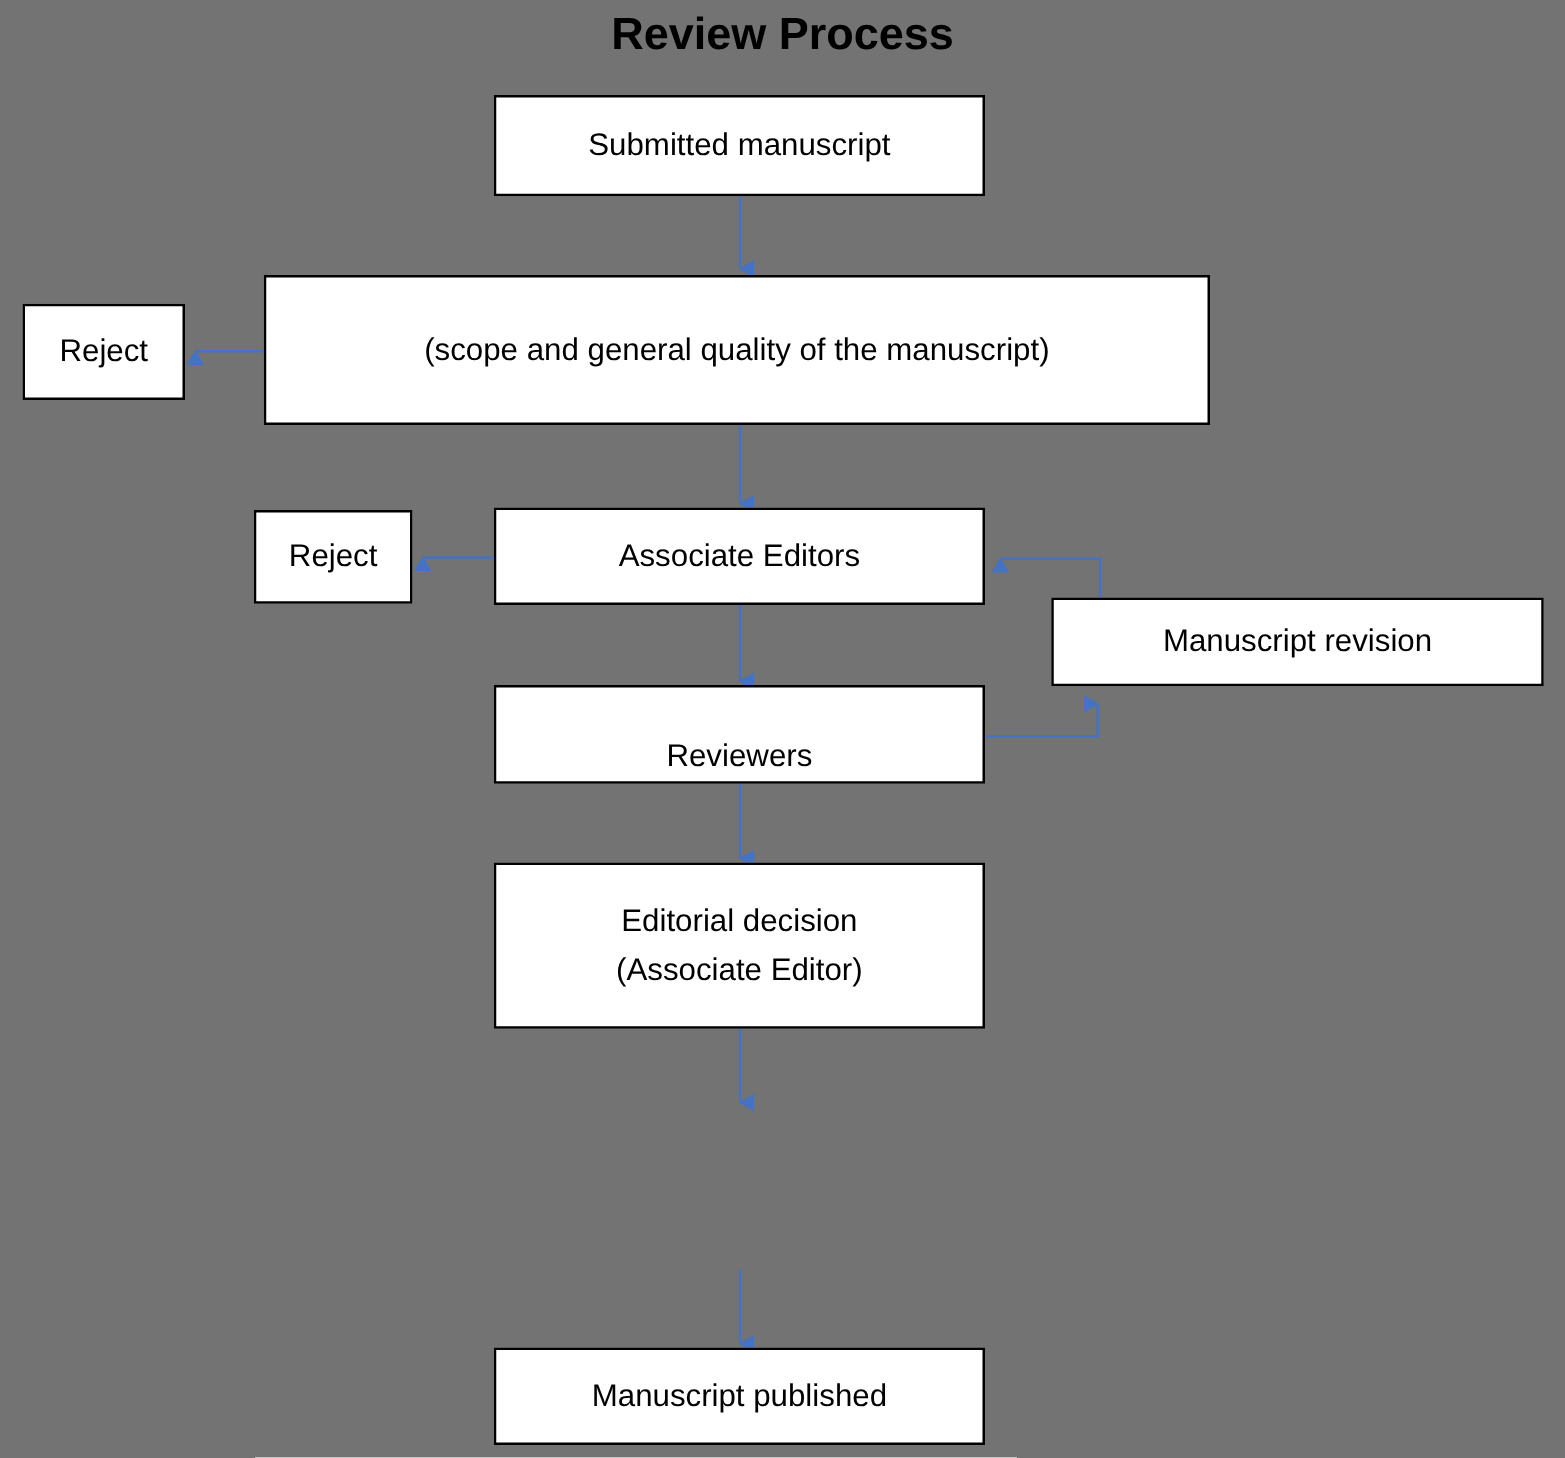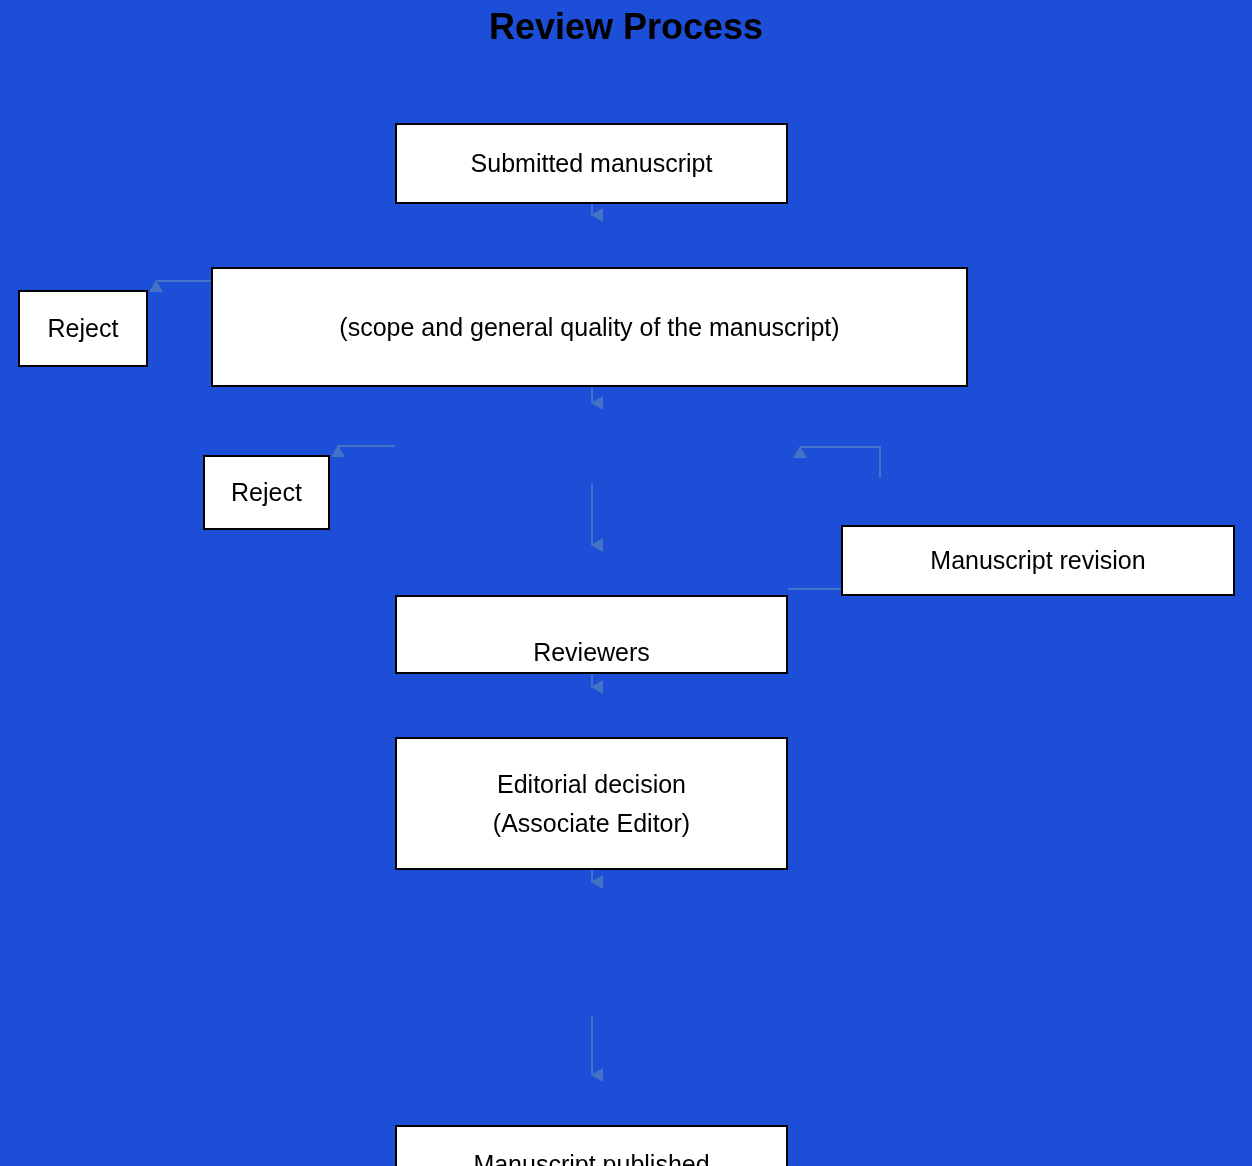--- a/index.html
+++ b/index.html
@@ -8,21 +8,21 @@
     background: #ffffff;
   }
   body {
     font-family: "Liberation Sans", sans-serif;
     color: #000000;
   }
   #canvas {
     position: relative;
     width: 1252px;
     height: 1166px;
-    background: #1d4ed8;
+    background: #737373;
     overflow: hidden;
   }
   #flow-svg {
     position: absolute;
     left: 0;
     top: 0;
     width: 1252px;
     height: 1166px;
   }
   .title {
@@ -43,21 +43,20 @@
     background: #ffffff;
     display: flex;
     flex-direction: column;
     align-items: center;
     justify-content: center;
     text-align: center;
     font-size: 25px;
     line-height: 1.55;
     color: #000000;
     z-index: 2;
-    margin-top: 47px;
   }
   .node .line2 {
     display: block;
   }
 </style>
 </head>
 <body>
 
 <div id="canvas">
 
@@ -122,20 +121,23 @@
   </div>
 
   <div class="node" style="left:211px; top:220px; width:757px; height:120px;">
     <span class="line2">(scope and general quality of the manuscript)</span>
   </div>
 
   <div class="node" style="left:18px; top:243px; width:130px; height:77px;">
     <span>Reject</span>
   </div>
 
+  <div class="node" style="left:395px; top:406px; width:393px; height:78px;">
+    <span>Associate Editors</span>
+  </div>
 
   <div class="node" style="left:203px; top:408px; width:127px; height:75px;">
     <span>Reject</span>
   </div>
 
   <div class="node" style="left:841px; top:478px; width:394px; height:71px;">
     <span>Manuscript revision</span>
   </div>
 
   <div class="node" style="left:395px; top:548px; width:393px; height:79px;justify-content:flex-end;">

